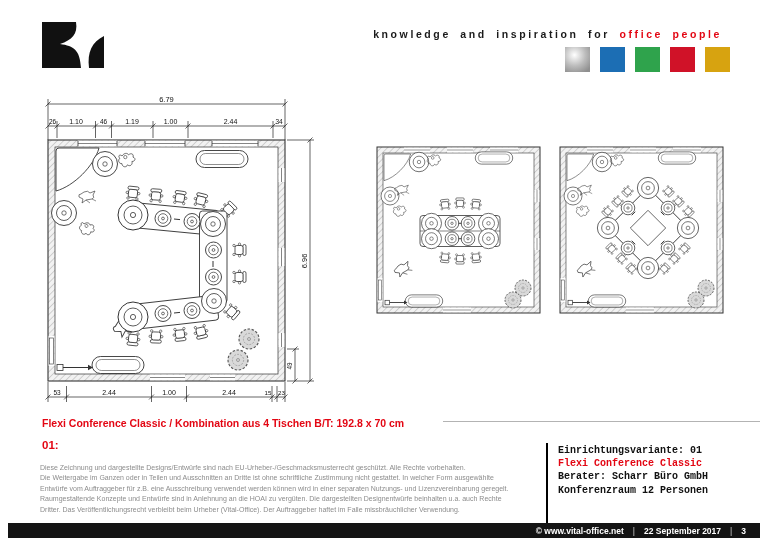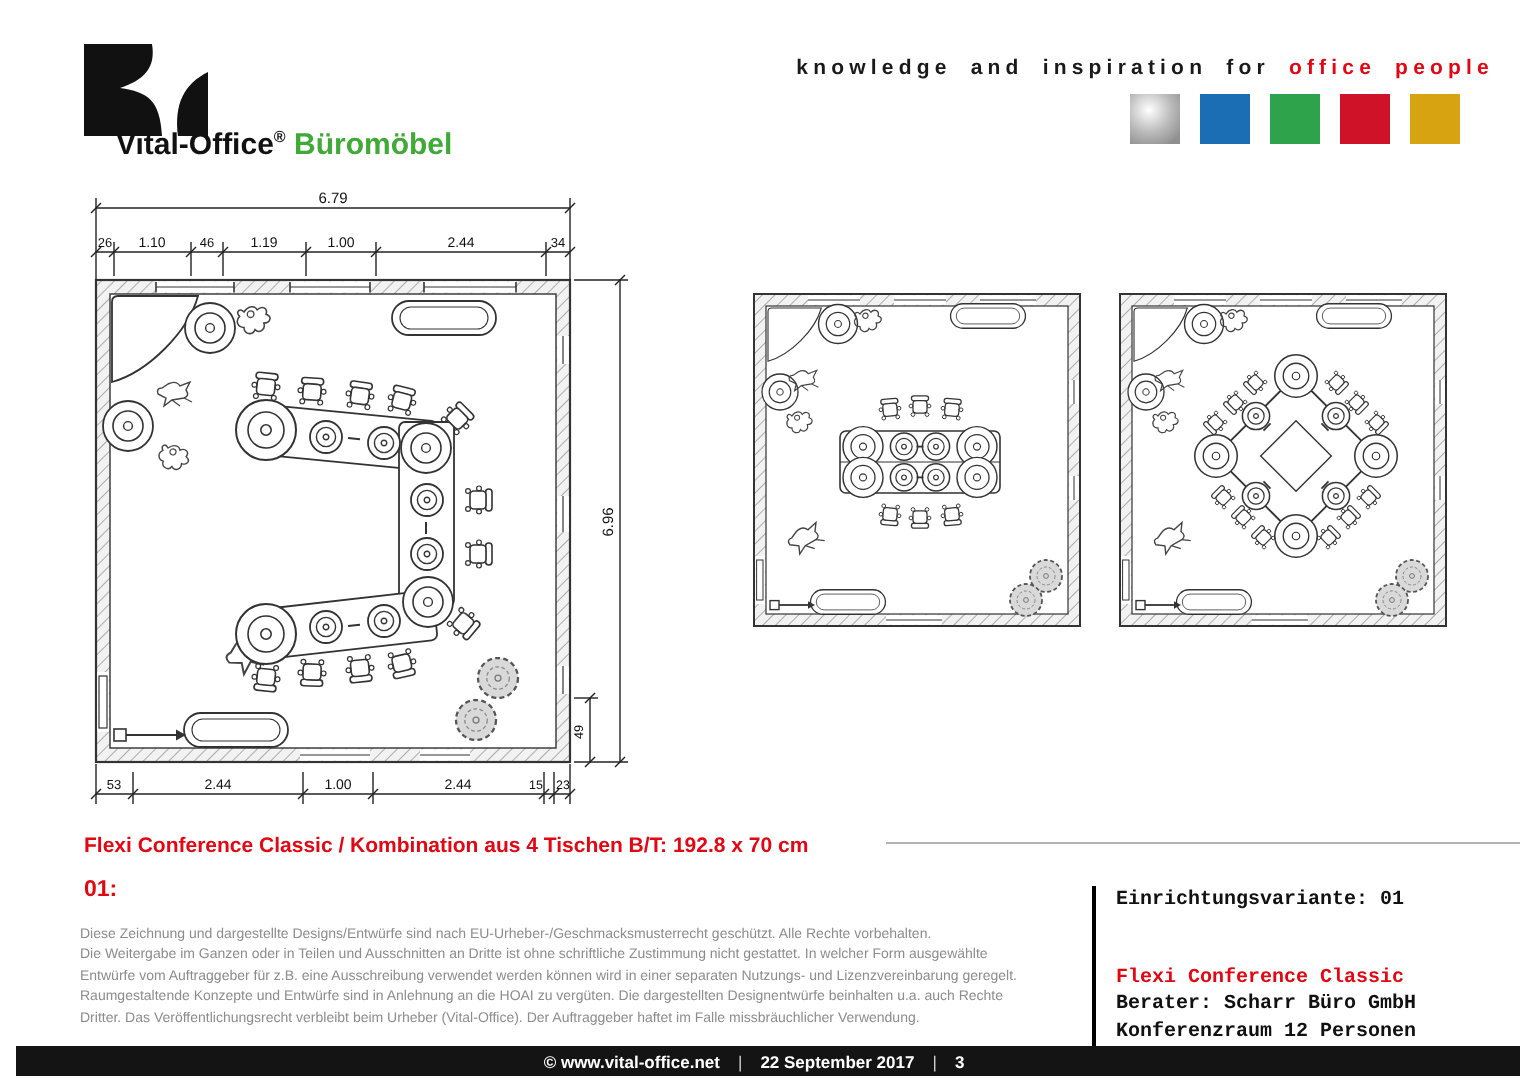--- a/index.html
+++ b/index.html
@@ -3,59 +3,55 @@
 <meta charset="utf-8">
 <style>
   html,body{margin:0;padding:0;background:#fff;}
   .page{position:relative;width:768px;height:543px;background:#fff;overflow:hidden;
         font-family:"Liberation Sans",sans-serif;}
   
   .logo-box{position:absolute;left:42px;top:22px;width:62px;height:46px;}
   .logo-text{position:absolute;left:58px;top:64px;font-size:15px;font-weight:bold;color:#111;white-space:nowrap;}
   .logo-text sup{font-size:8px;}
   .logo-green{color:#3faa36;}
-  .tagline{position:absolute;top:28px;right:21px;font-size:10.5px;font-weight:bold;
+  .tagline{position:absolute;top:28px;right:46px;font-size:10.5px;font-weight:bold;
            letter-spacing:2.6px;word-spacing:4px;color:#1a1a1a;white-space:nowrap;margin-left:12px;}
   .tagline .accent{color:#e30613;}
   .palette{position:absolute;left:565px;top:47px;}
   
   .plan-svg{position:absolute;left:0;top:90px;}
   svg text{font-family:"Liberation Sans",sans-serif;fill:#111;}
   
   .variant-num{position:absolute;left:42px;top:403px;font-size:11.5px;font-weight:bold;color:#e30613;margin-top:36px;}
   .variant-desc{position:absolute;left:42px;top:417px;font-size:10.5px;font-weight:bold;color:#e30613;white-space:nowrap;}
   
   .disclaimer{position:absolute;left:40px;top:463px;width:505px;font-size:7px;line-height:10.4px;color:#8c8c8c;}
   
   .hline{position:absolute;left:443px;top:421px;width:317px;height:1px;background:#b3b3b3;}
   .vline{position:absolute;left:546px;top:443px;width:2px;height:80px;background:#000;}
   .info-panel{position:absolute;left:558px;top:444px;font-size:10px;font-weight:bold;line-height:13.2px;color:#111;white-space:nowrap;font-family:Liberation Mono, monospace;}
-  .info-red{color:#e30613;margin-top:26px;}
+  .info-red{color:#e30613;}
   
   .footer{position:absolute;left:8px;top:523px;width:752px;height:15px;background:#141414;
           color:#fff;font-size:8.5px;font-weight:bold;display:flex;align-items:center;
-          justify-content:center;padding:0;box-sizing:border-box;}
+          justify-content:flex-end;padding:0;box-sizing:border-box;}
   .footer span{margin-right:0;}
   .footer .sep{color:#cfcfcf;margin:0 9px;font-weight:normal;}
   .footer .pad{width:14px;}
 </style>
 </head>
 <body>
 
 <div class="page">
 
   <div class="logo-box">
     <svg width="62" height="46" viewBox="0 0 62 46">
       <rect x="0" y="0" width="62" height="46" fill="#111"></rect>
       <path d="M34,0 C36,12 30,18 18,22 C32,24 38,28 39,46 L47,46 C45,30 50,20 62,14 L62,0 Z" fill="#fff"></path>
     </svg>
-  </div>
-  <div class="logo-text">
-    <span>Vital-Office</span><sup>®</sup>
-    <span class="logo-green">Büromöbel</span>
   </div>
 
   <div class="tagline">
     <span>knowledge and inspiration for</span>
     <span class="accent">office people</span>
   </div>
   <div class="palette">
     <svg width="165" height="25" viewBox="0 0 165 25">
       <defs>
         <radialGradient id="silverGrad" cx="38%" cy="32%" r="80%">

